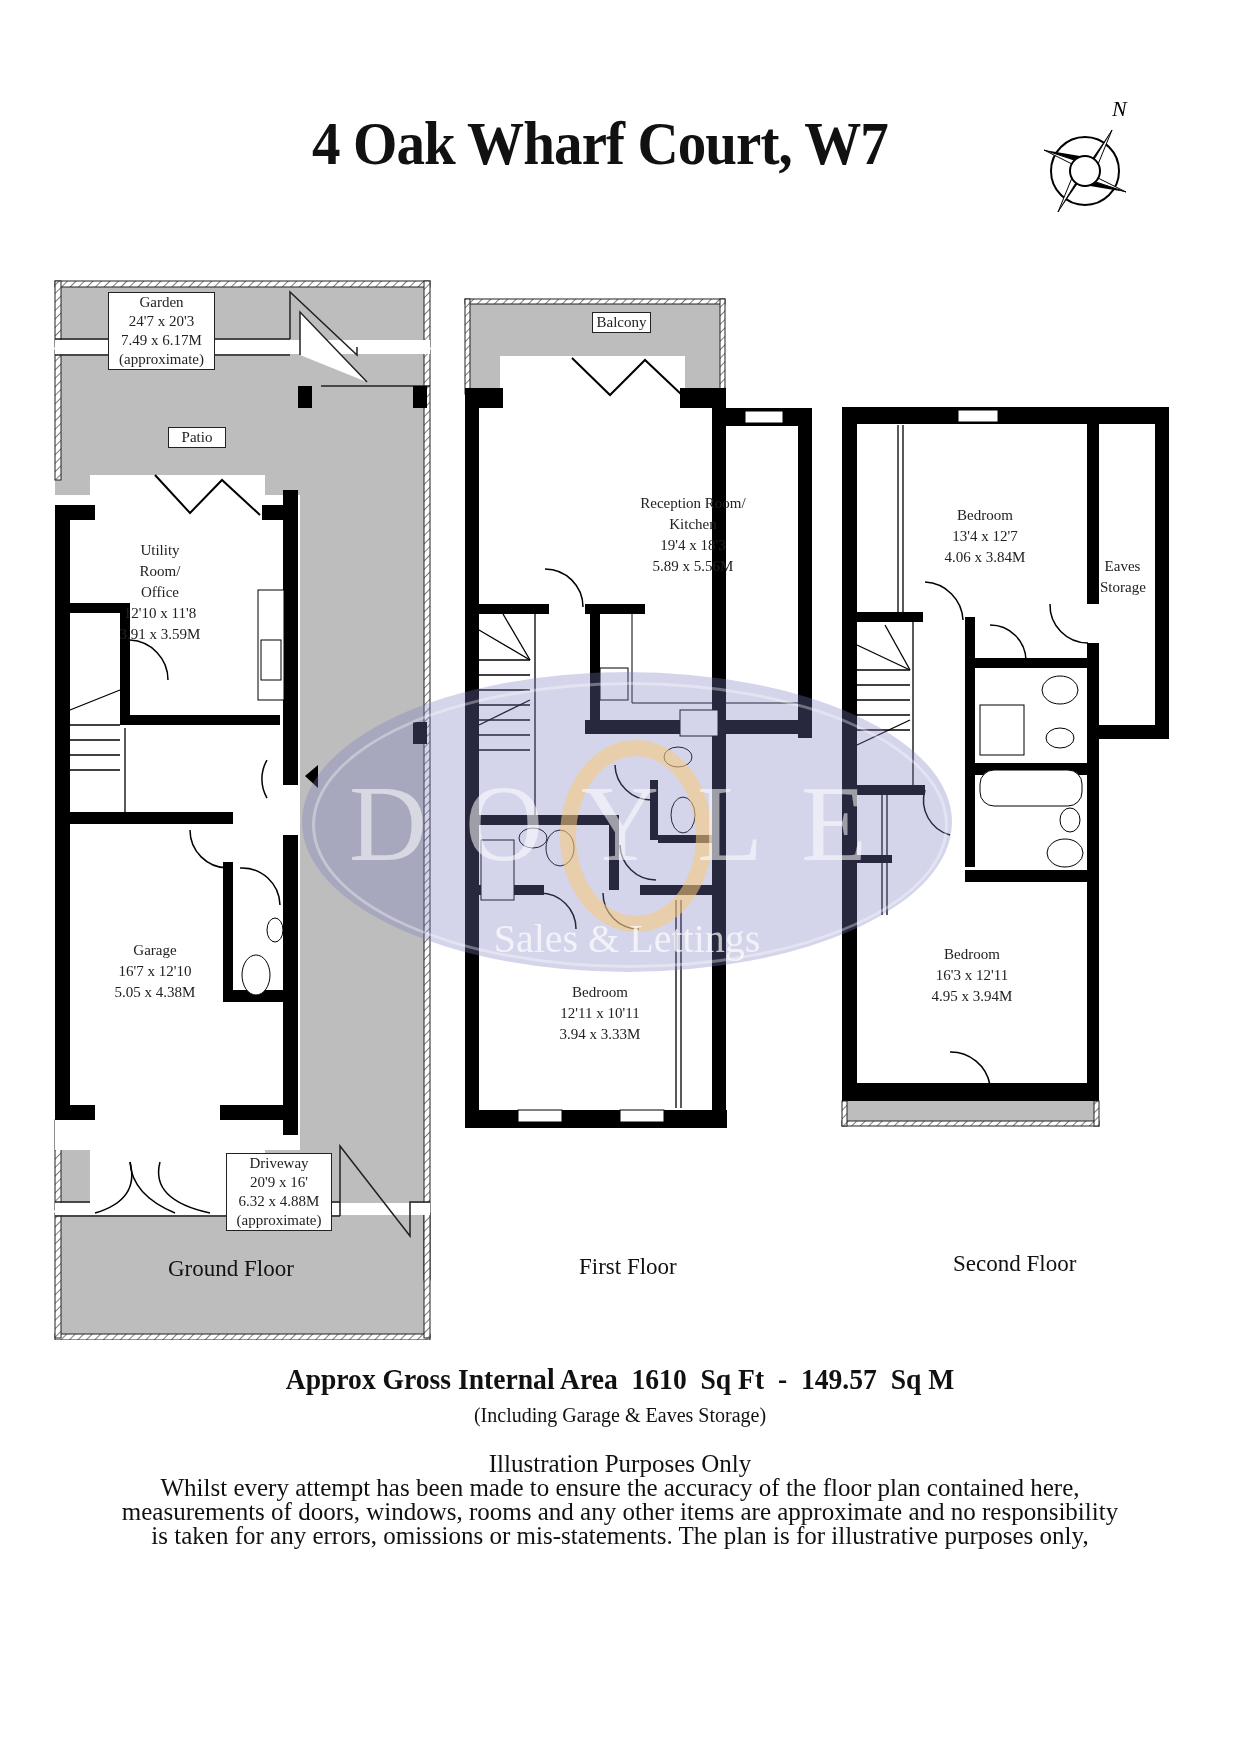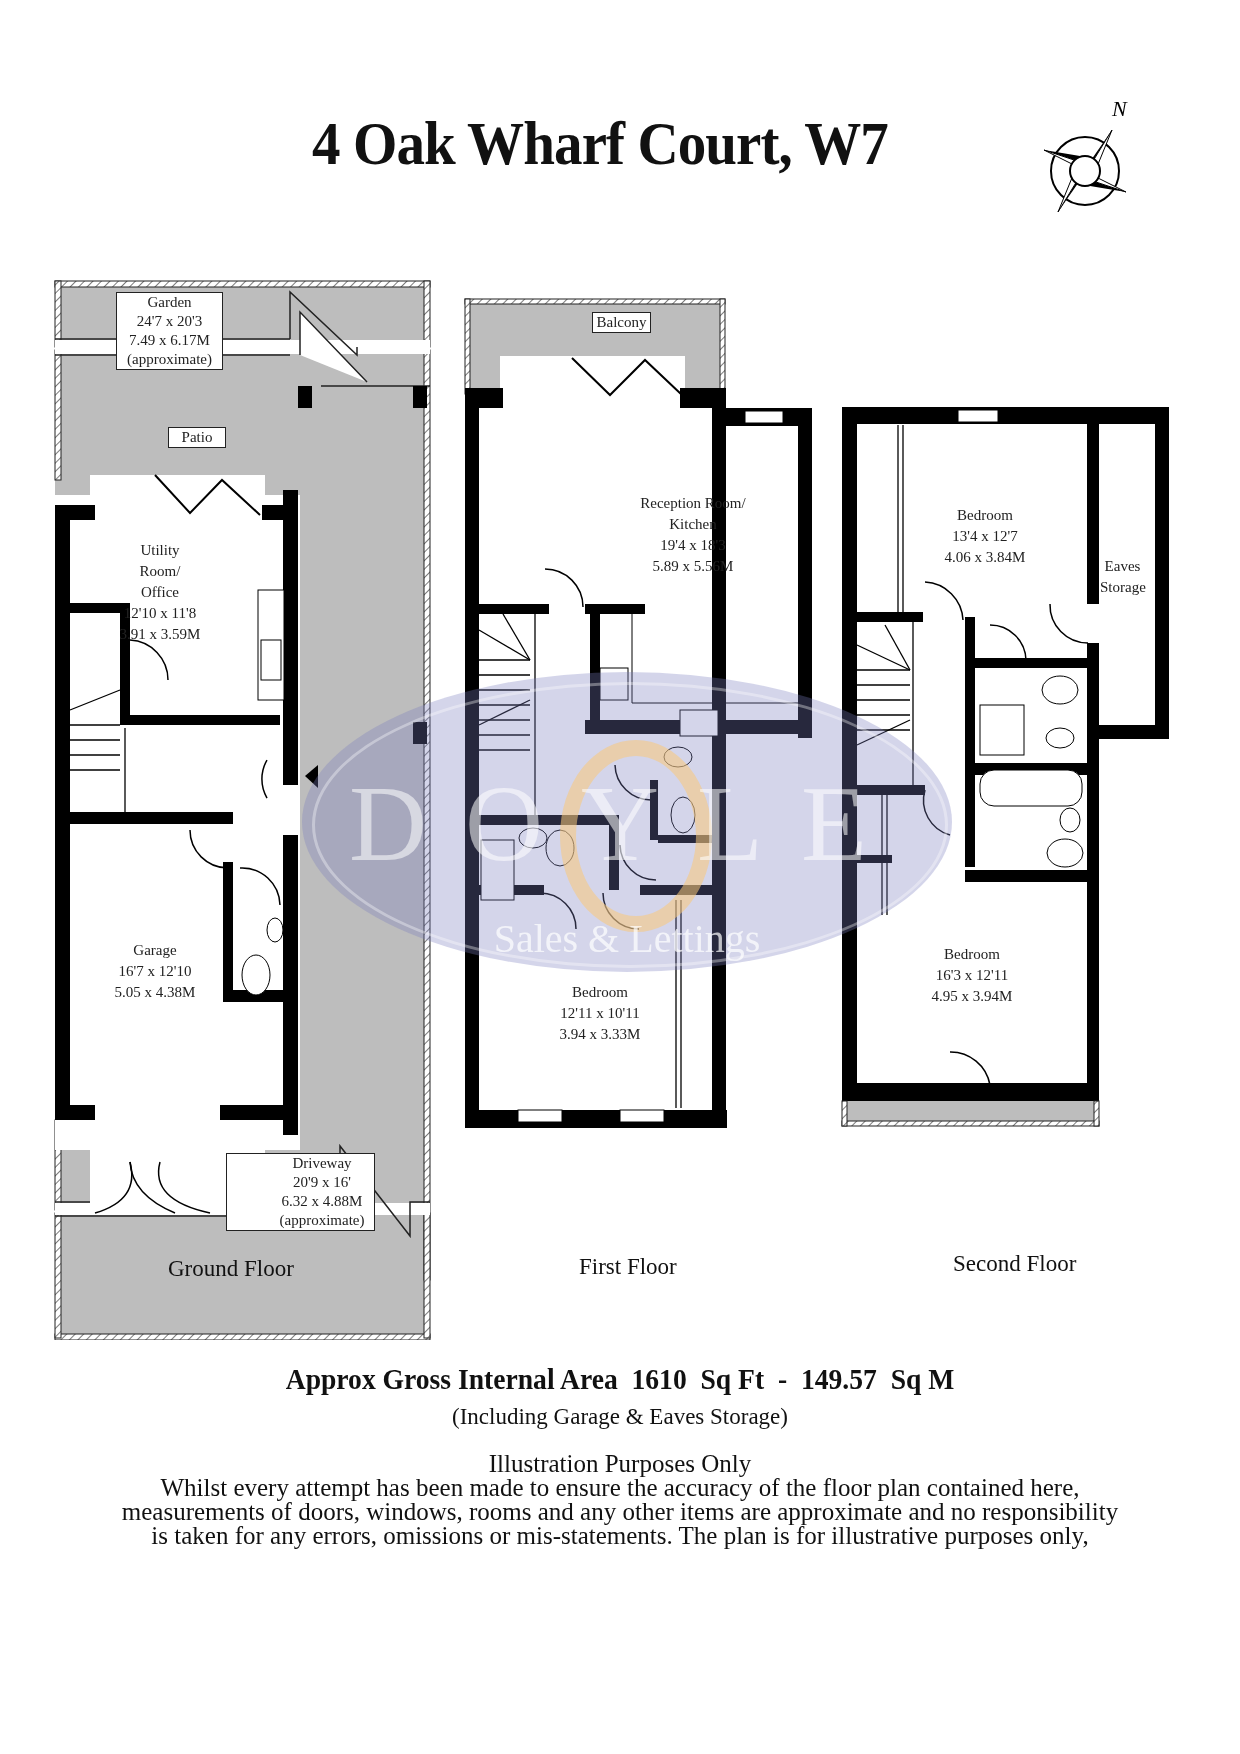--- a/index.html
+++ b/index.html
@@ -4,21 +4,21 @@
   <style>
     html, body { margin: 0; padding: 0; background: #ffffff; }
     body { width: 1240px; height: 1754px; position: relative; overflow: hidden; font-family: "Liberation Serif", "DejaVu Serif", serif; color: #111; }
     .title { position: absolute; left: 0; top: 108px; width: 1200px; text-align: center; font-family: "Liberation Serif", serif; font-weight: bold; font-size: 62px; letter-spacing: -1px; transform: scaleX(0.92); }
     .compass { position: absolute; left: 1030px; top: 86px; width: 120px; height: 130px; }
     svg.plan { position: absolute; left: 0; top: 0; }
     .lbl { position: absolute; text-align: center; font-family: "Liberation Serif", serif; font-size: 15px; line-height: 21px; color: #222; }
     .box { position: absolute; background: #fff; border: 1.5px solid #222; text-align: center; font-family: "Liberation Serif", serif; font-size: 15px; line-height: 19px; color: #222; }
     .floor-label { position: absolute; font-family: "Liberation Serif", serif; font-size: 23px; color: #111; }
     .area { position: absolute; left: 0; width: 1240px; top: 1362px; text-align: center; font-weight: bold; font-size: 30px; transform: scaleX(0.92); }
-    .area-sub { position: absolute; left: 0; width: 1240px; top: 1404px; text-align: center; font-size: 23px; }
+    .area-sub { position: absolute; left: 0; width: 1240px; top: 1404px; text-align: center; font-size: 20px; }
     .disc { position: absolute; left: 0; width: 1240px; top: 1452px; text-align: center; font-size: 25px; line-height: 24px; }
     .disc div { white-space: nowrap; }
     .wm { position: absolute; left: 302px; top: 672px; width: 650px; height: 300px; border-radius: 50%; background: rgba(120,125,190,0.32); pointer-events: none; }
     .wm-ring { position: absolute; left: 312px; top: 682px; width: 630px; height: 280px; border-radius: 50%; border: 3px solid rgba(255,255,255,0.35); pointer-events: none; }
     .wm-text { position: absolute; left: 302px; top: 762px; width: 650px; text-align: center; font-family: "Liberation Serif", serif; font-size: 108px; letter-spacing: 38px; color: rgba(255,255,255,0.55); pointer-events: none; }
     .wm-sub { position: absolute; left: 302px; top: 915px; width: 650px; text-align: center; font-family: "Liberation Serif", serif; font-size: 40px; color: rgba(255,255,255,0.7); pointer-events: none; }
     .wm-house { position: absolute; left: 560px; top: 740px; width: 120px; height: 160px; border-radius: 50%; border: 16px solid rgba(250,200,120,0.55); pointer-events: none; }
   </style>
 </head>
 <body>
@@ -243,42 +243,42 @@
     <rect x="1094" y="1101" width="5" height="25" fill="url(#hatch)" stroke="#222" stroke-width="1"></rect>
   </g>
 </svg>
 
 <div class="wm"></div>
 <div class="wm-ring"></div>
 <div class="wm-house"></div>
 <div class="wm-text">DOYLE</div>
 <div class="wm-sub">Sales &amp; Lettings</div>
 
-<div class="box" style="left:116px; top:292px; width:105px;">
+<div class="box" style="left:108px; top:292px; width:105px;">
   <div>Garden</div>
   <div>24'7 x 20'3</div>
   <div>7.49 x 6.17M</div>
   <div>(approximate)</div>
 </div>
 <div class="box" style="left:168px; top:427px; width:56px;">
   <div>Patio</div>
 </div>
 <div class="lbl" style="left:95px; top:540px; width:130px;">
   <div>Utility</div>
   <div>Room/</div>
   <div>Office</div>
   <div>12'10 x 11'8</div>
   <div>3.91 x 3.59M</div>
 </div>
 <div class="lbl" style="left:90px; top:940px; width:130px;">
   <div>Garage</div>
   <div>16'7 x 12'10</div>
   <div>5.05 x 4.38M</div>
 </div>
-<div class="box" style="left:226px; top:1153px; width:104px;padding-left:43px;">
+<div class="box" style="left:226px; top:1153px; width:104px;">
   <div>Driveway</div>
   <div>20'9 x 16'</div>
   <div>6.32 x 4.88M</div>
   <div>(approximate)</div>
 </div>
 
 <div class="box" style="left:592px; top:312px; width:57px;">
   <div>Balcony</div>
 </div>
 <div class="lbl" style="left:608px; top:493px; width:170px;">

